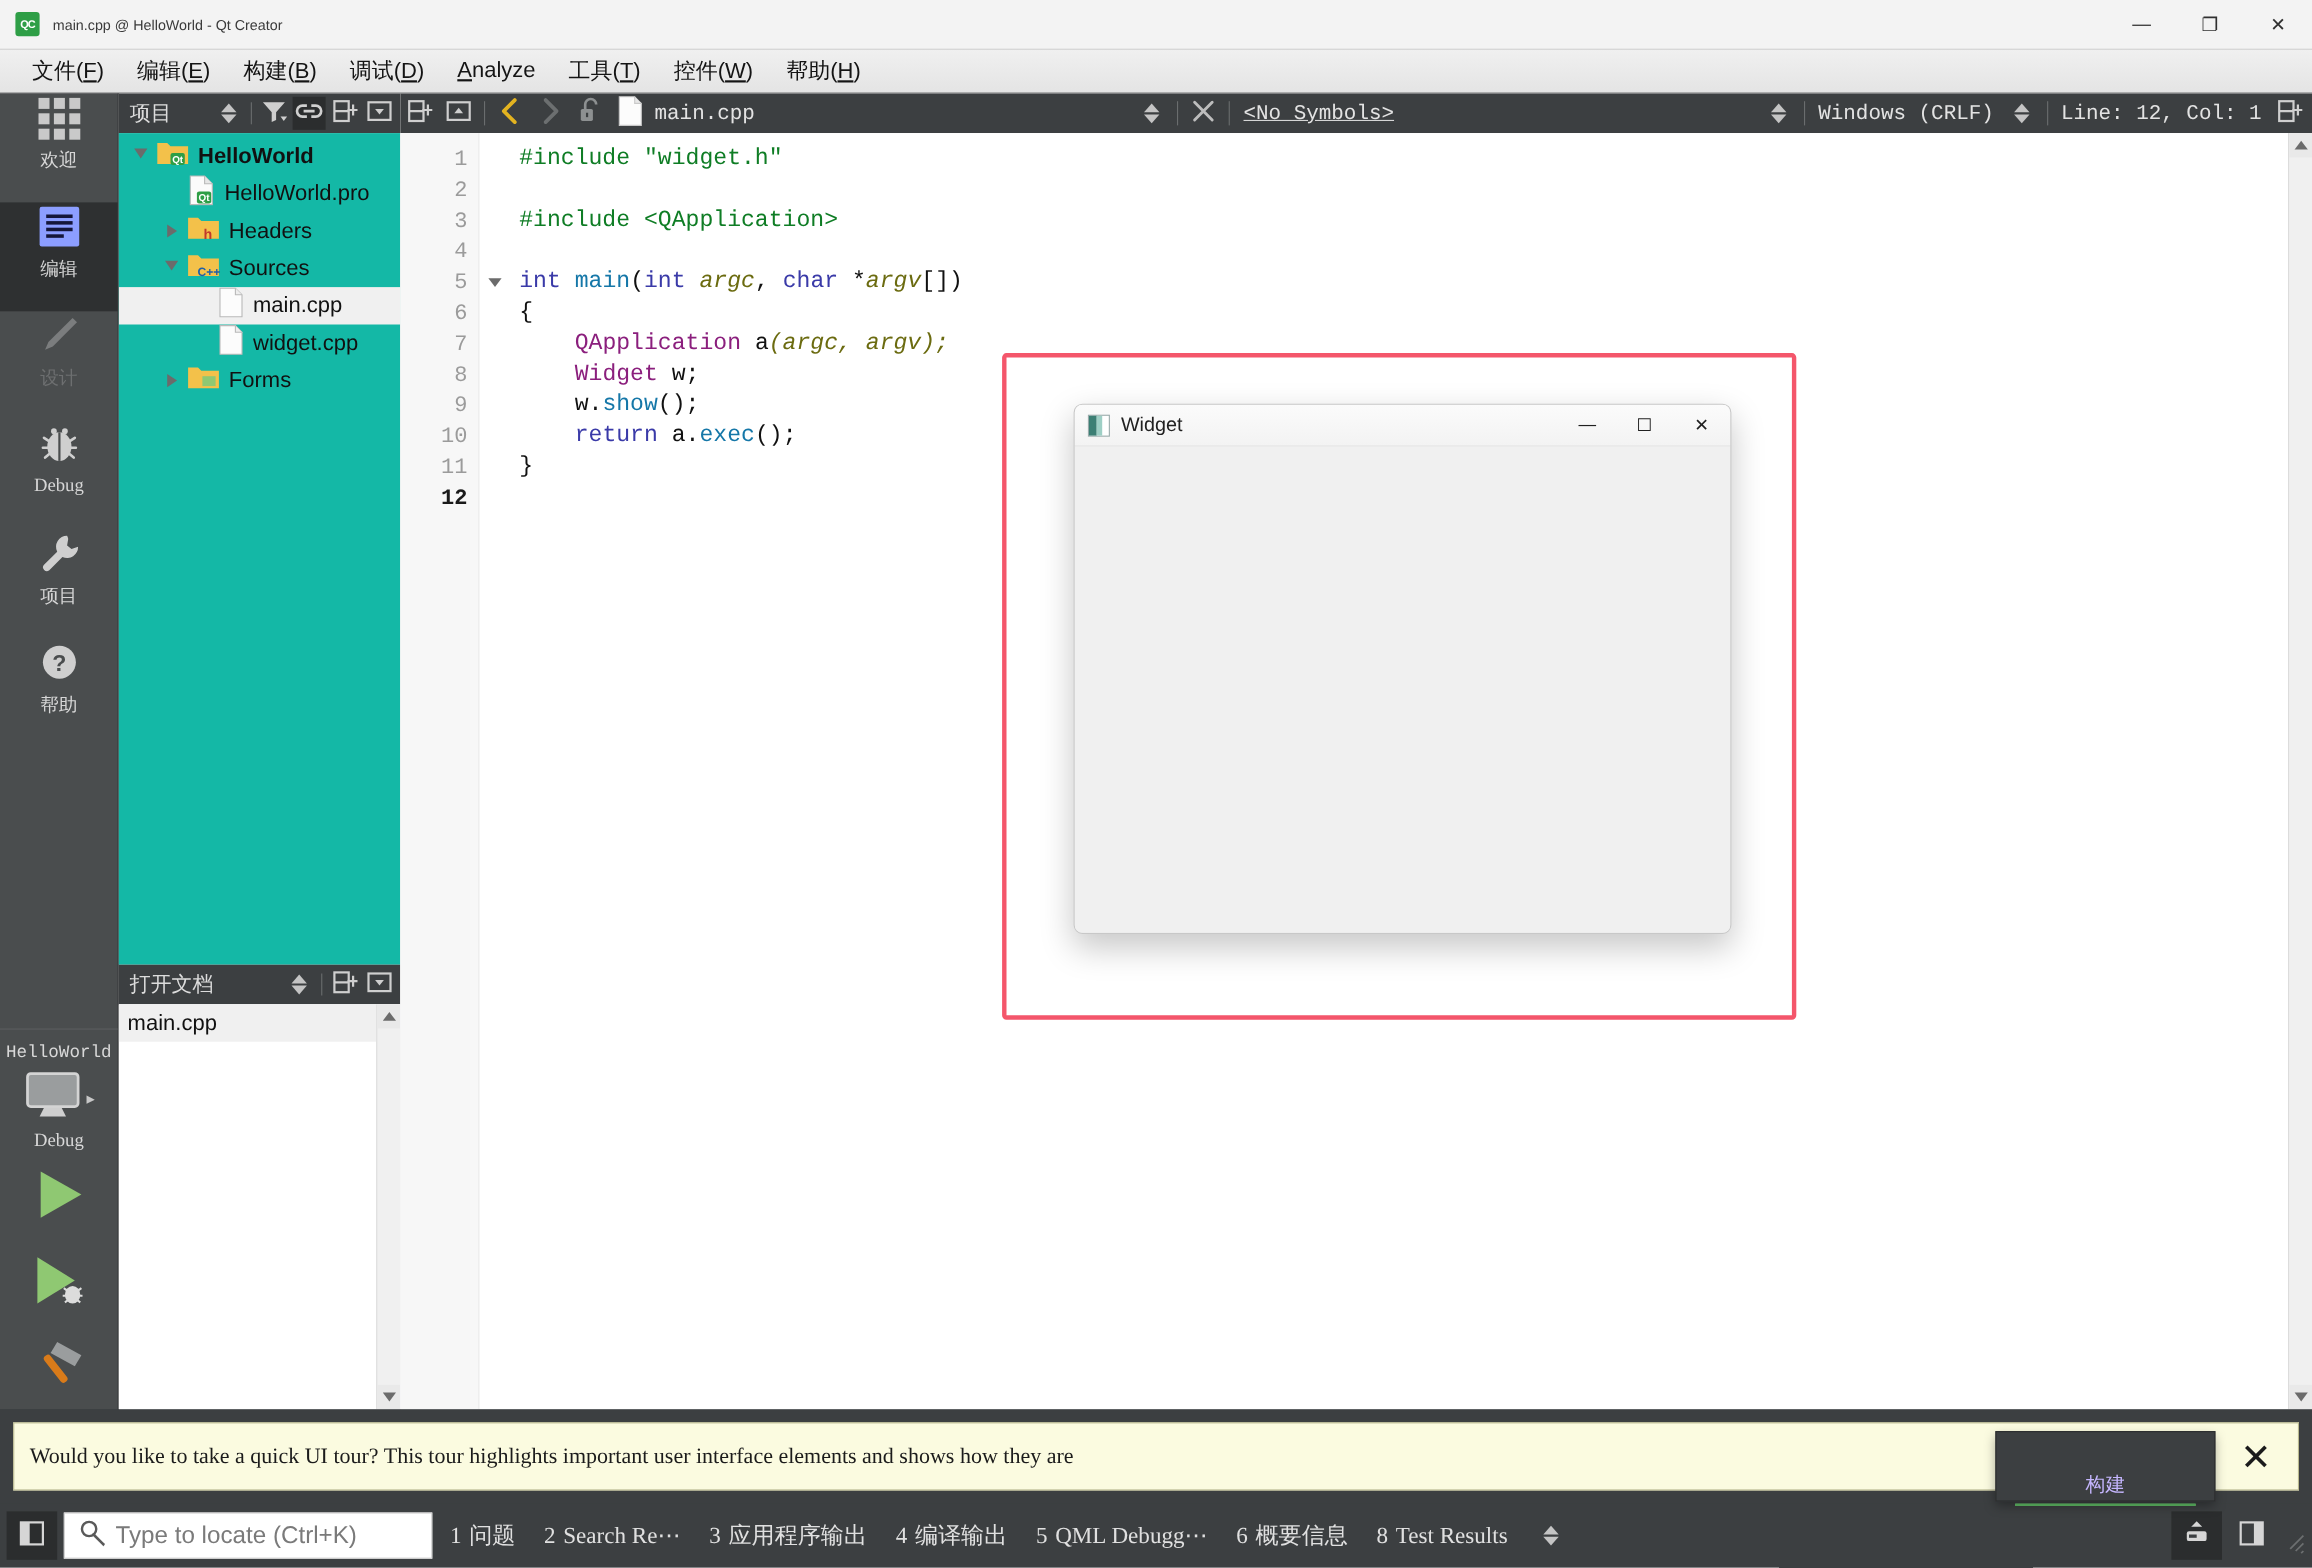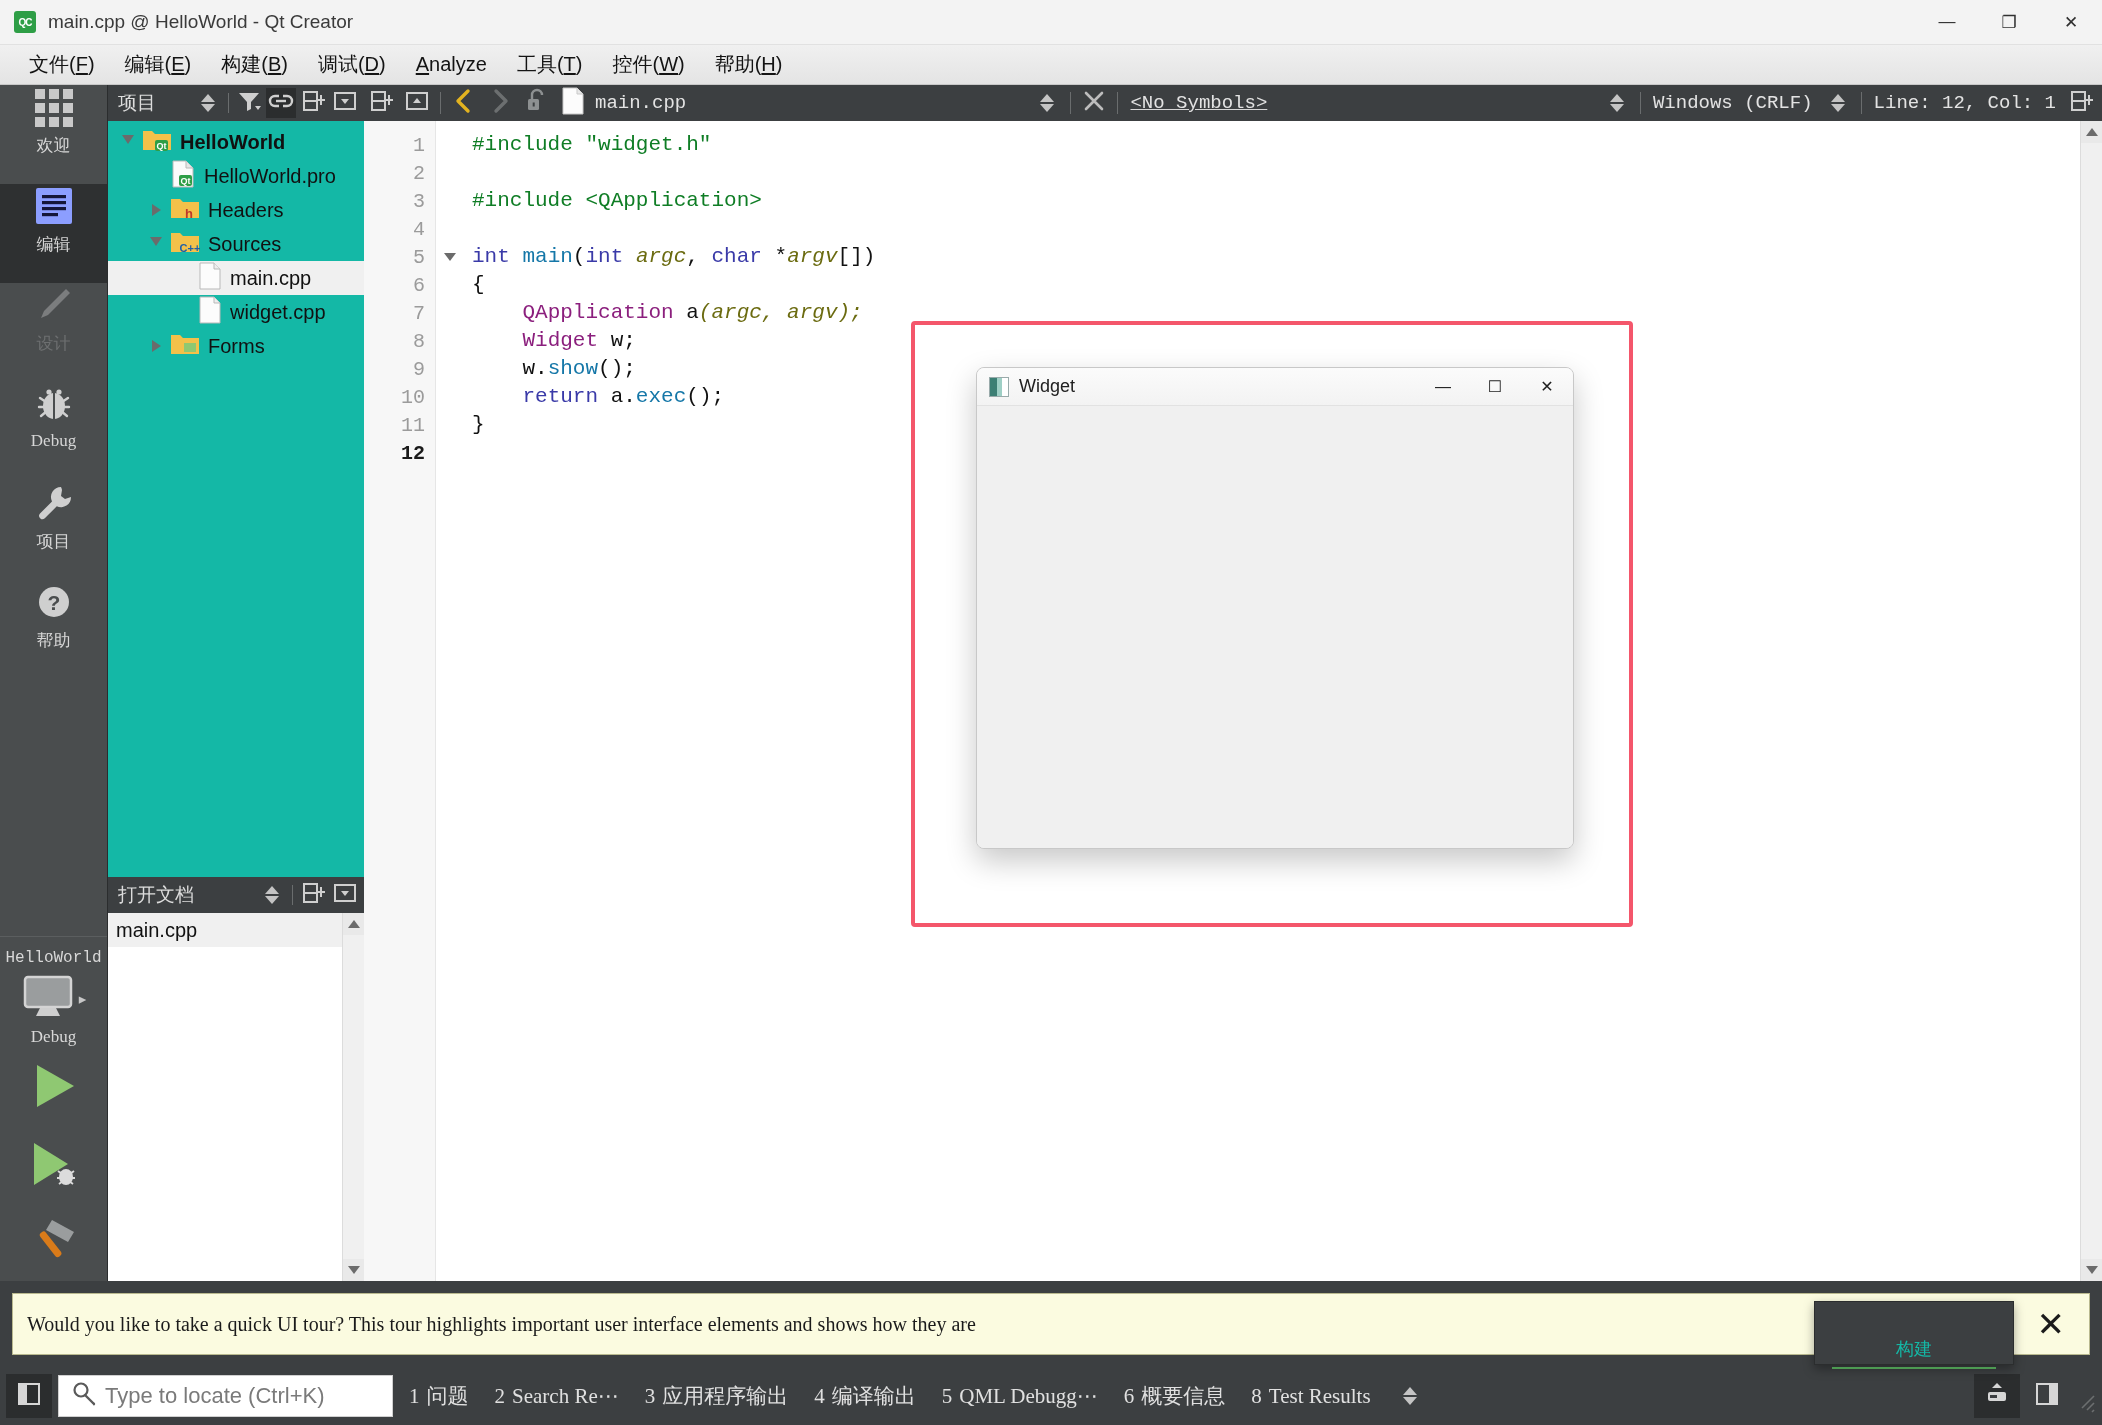--- a/index.html
+++ b/index.html
@@ -15,21 +15,21 @@
   .titlebar {
     height:45px; background:#f3f3f3; display:flex; align-items:center;
     border-bottom:1px solid #e1e1e1; flex:none;
   }
   .tb-icon {
     width:22px;height:22px;margin-left:14px;margin-right:12px;
     background:#2e9e46;border-radius:3px;color:#fff;font-size:10px;
     font-weight:bold;display:flex;align-items:center;justify-content:center;
     font-family:"Liberation Sans",sans-serif; letter-spacing:-1px;
   }
-  .tb-title { font-size:19px; color:#3a3a3a; }
+  .tb-title { font-size:13px; color:#3a3a3a; }
   .tb-spacer { flex:1; }
   .wbtn {
     width:62px;height:45px;display:flex;align-items:center;justify-content:center;
     font-size:17px;color:#303030;
   }
 
   
   .menubar {
     height:40px; background:linear-gradient(#f0f0f0,#e4e4e4); display:flex; align-items:center;
     padding-left:14px; border-bottom:1px solid #c8c8c8; flex:none;
@@ -158,21 +158,21 @@
     background:linear-gradient(#fdfdfd,#eeeeee); border:1px solid #a9a9a9; border-radius:3px;
     padding:9px 18px; font-family:"Liberation Mono",monospace; font-size:20px; color:#111; white-space:nowrap;
   }
   .notify-x { font-size:34px; color:#1b1b1b; padding:0 14px; }
 
   .progress-pop {
     position:absolute; right:88px; bottom:2px; width:200px; height:64px; background:#3c3f41;
     border:1px solid #2b2d2e; z-index:40; display:flex;flex-direction:column;align-items:center;
     justify-content:center; gap:6px; box-shadow:0 4px 10px rgba(0,0,0,.35);
   }
-  .progress-pop .pl { color:#14b8a6; font-size:18px; font-family:"Liberation Serif",serif;margin-top:40px; }
+  .progress-pop .pl { color:#c4b5fd; font-size:18px; font-family:"Liberation Serif",serif;margin-top:40px; }
   .progress-pop .bar { width:164px; height:16px; background:#6fbf73; border:1px solid #4d9a52; }
 
   
   .statusbar {
     height:58px; background:#3c3f41; display:flex; align-items:center; gap:6px;
     padding:0 6px; flex:none; color:#dedede;
   }
   .sb-toggle { width:46px;height:44px;display:flex;align-items:center;justify-content:center; }
   .sb-toggle.on { background:#2b2d2e; }
   .locator {

